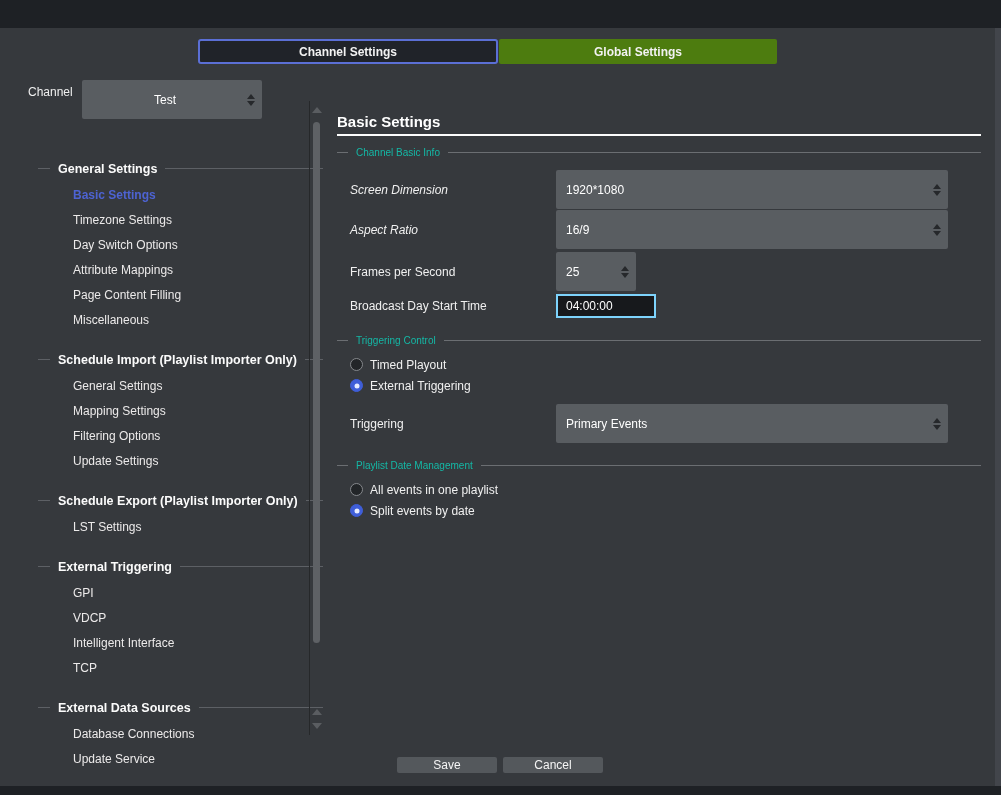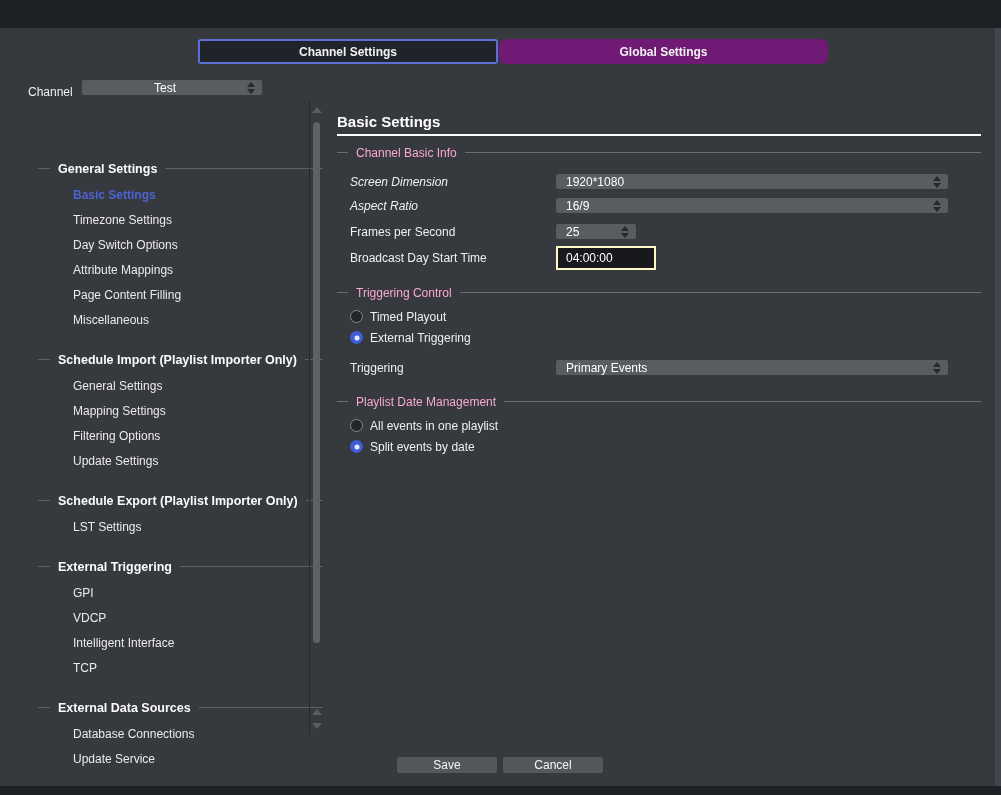--- a/index.html
+++ b/index.html
@@ -11,25 +11,25 @@
     position:relative;
   }
   .titlebar { position:absolute; left:0; top:0; width:1001px; height:28px; background:#1e2125; }
   .bottombar { position:absolute; left:0; top:786px; width:1001px; height:9px; background:#1e2125; }
   .right-edge { position:absolute; left:995px; top:28px; width:6px; height:758px; background:#42454b; }
 
   
   .tab { position:absolute; top:39px; height:25px; display:flex; align-items:center; justify-content:center;
          font-size:12px; font-weight:600; color:#f2f2f2; border-radius:2px; cursor:default; }
   .tab-channel { left:198px; width:300px; background:#202329; border:2px solid #5b6fd5; border-radius:3px; }
-  .tab-global  { left:499px; width:329px; background:#701a75;border-radius:7px; }
+  .tab-global  { left:499px; width:278px; background:#4d7c0f; }
 
   
   .channel-label { position:absolute; left:28px; top:85px; font-size:12px; color:#f0f0f0; }
-  .dd { background:#595d61; border-radius:2px; height:15px; display:flex; align-items:center;
+  .dd { background:#595d61; border-radius:2px; height:39px; display:flex; align-items:center;
         padding:0 24px 0 10px; font-size:12px; color:#ffffff; position:relative; cursor:default; }
   .dd-channel { position:absolute; left:82px; top:80px; width:180px; justify-content:center; }
   .spinner { position:absolute; right:7px; top:50%; transform:translateY(-50%);
              display:flex; flex-direction:column; align-items:center; }
   .spin-up   { width:0; height:0; border-left:4px solid transparent; border-right:4px solid transparent;
                border-bottom:5px solid #26282b; margin-bottom:2px; }
   .spin-down { width:0; height:0; border-left:4px solid transparent; border-right:4px solid transparent;
                border-top:5px solid #26282b; }
 
   
@@ -50,31 +50,31 @@
   .arr-down { border-top:6px solid #5a5d61; }
   .sb-up-top    { left:312px; top:107px; }
   .sb-up-bot    { left:312px; top:709px; }
   .sb-down-bot  { left:312px; top:723px; }
 
   
   .main { position:absolute; left:337px; top:113px; width:644px; }
   .page-title { font-size:15px; font-weight:bold; color:#ffffff; padding-bottom:4px;
                 border-bottom:2px solid #fdfdfd; margin-bottom:8px; }
   .group-head { display:flex; align-items:center; height:17px; margin-bottom:9px;
-                font-size:12px; color:#f9a8d4; white-space:nowrap; }
+                font-size:10px; color:#14b8a6; white-space:nowrap; }
   .group-head::before { content:""; width:11px; height:1px; background:#6b6e72; margin-right:8px; flex:0 0 auto; }
   .group-head::after  { content:""; flex:1 1 auto; height:1px; background:#6b6e72; margin-left:8px; max-width:603px; }
   .gh-2, .gh-3 { margin-top:14px; }
   .form-row { display:flex; align-items:center; margin-bottom:1px; min-height:23px; }
   .form-row.gap { margin-bottom:3px; }
   .form-label { flex:0 0 219px; padding-left:13px; font-size:12px; color:#f0f0f0; }
   .form-label.italic { font-style:italic; }
   .dd-wide  { width:392px; }
   .dd-small { width:80px; }
-  .time-input { width:100px; height:24px; background:#17191c; border:2px solid #fef9c3; color:#ffffff;
+  .time-input { width:100px; height:24px; background:#17191c; border:2px solid #7dd3fc; color:#ffffff;
                 font-size:12px; font-family:"Liberation Sans", sans-serif; padding:0 8px; outline:none; }
   .radio-row { display:flex; height:21px; padding-left:13px; font-size:12px; color:#f0f0f0; }
   .radio { width:13px; height:13px; border-radius:50%; margin-right:7px; flex:0 0 auto; position:relative; }
   .radio.off { background:#222528; border:1.5px solid #85888c; }
   .radio.on  { background:#3f5ed8; border:1.5px solid #3f5ed8; }
   .radio.on::after { content:""; position:absolute; left:50%; top:50%; width:5px; height:5px;
                      transform:translate(-50%,-50%); border-radius:50%; background:#e6ecff; }
   .trig-row { margin-top:4px; }
 
   

